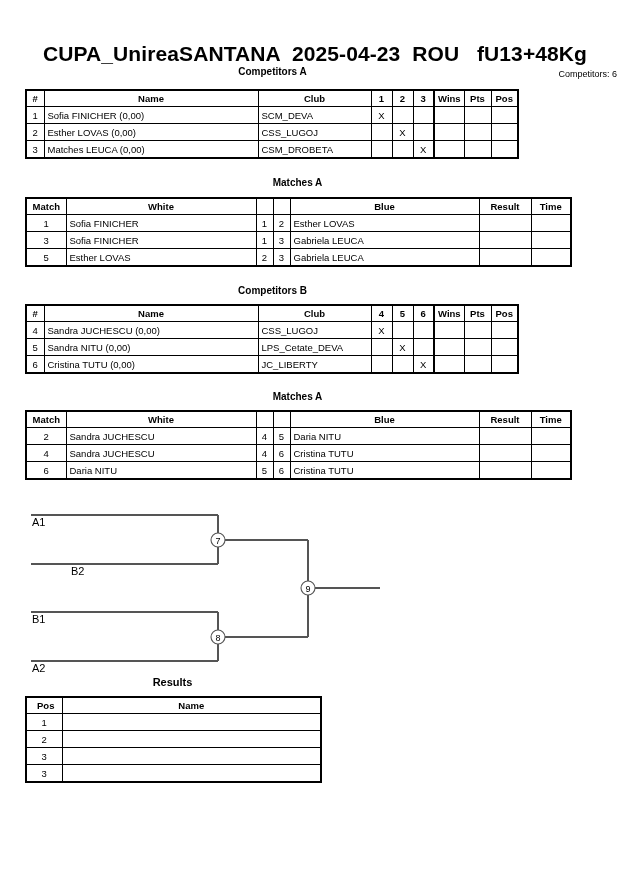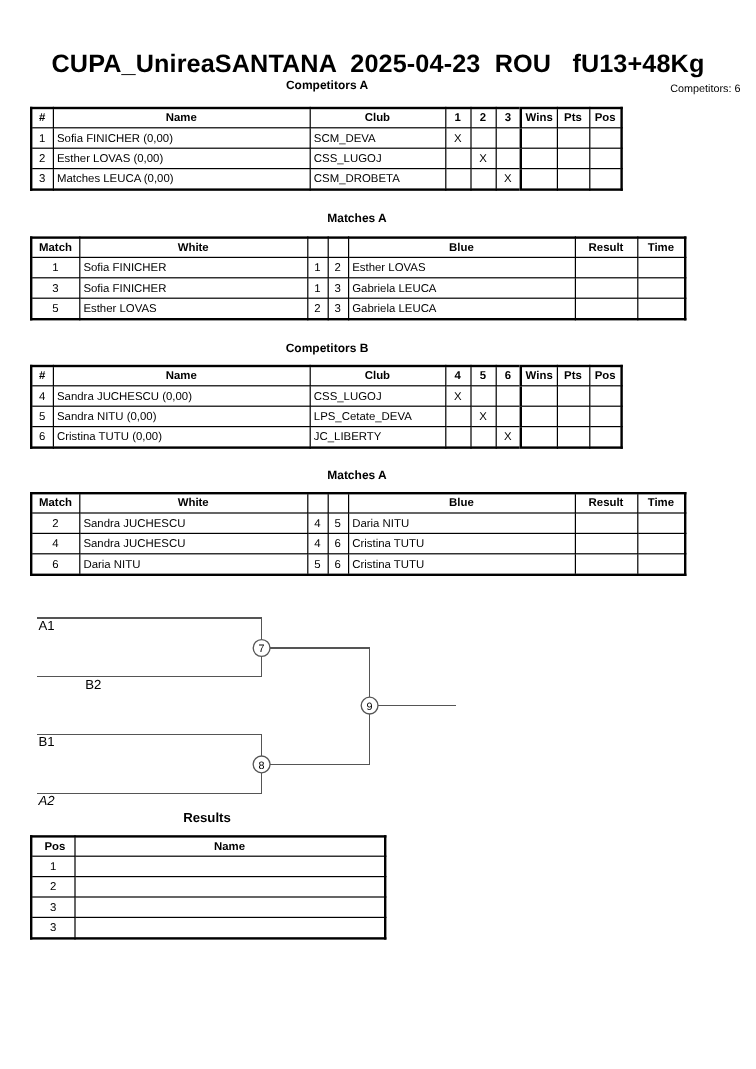--- a/index.html
+++ b/index.html
@@ -371,21 +371,21 @@
   <circle cx="218" cy="637" r="7" fill="#ffffff" stroke="#555555" stroke-width="1.1"></circle>
   <text x="218" y="640.5" text-anchor="middle" font-family="Liberation Sans, sans-serif" font-size="9" fill="#000000">8</text>
 
   <circle cx="308" cy="588" r="7" fill="#ffffff" stroke="#555555" stroke-width="1.1"></circle>
   <text x="308" y="591.5" text-anchor="middle" font-family="Liberation Sans, sans-serif" font-size="9" fill="#000000">9</text>
 </svg>
 
 <div class="bracket-label" style="left:32px; top:516px;">A1</div>
 <div class="bracket-label" style="left:32px; top:565px;margin-left:39px;">B2</div>
 <div class="bracket-label" style="left:32px; top:613px;">B1</div>
-<div class="bracket-label" style="left:32px; top:662px;font-style:italic;">A2</div>
+<div class="bracket-label" style="left:32px; top:662px;">A2</div>
 
 <div class="results-title" style="left:25px; top:676px; width:295px;">Results</div>
 
 <table class="grid" style="left:25px; top:696px; width:295px;">
   <colgroup>
     <col style="width:36px">
       <col style="width:259px">
   </colgroup>
   <thead>
     <tr>

